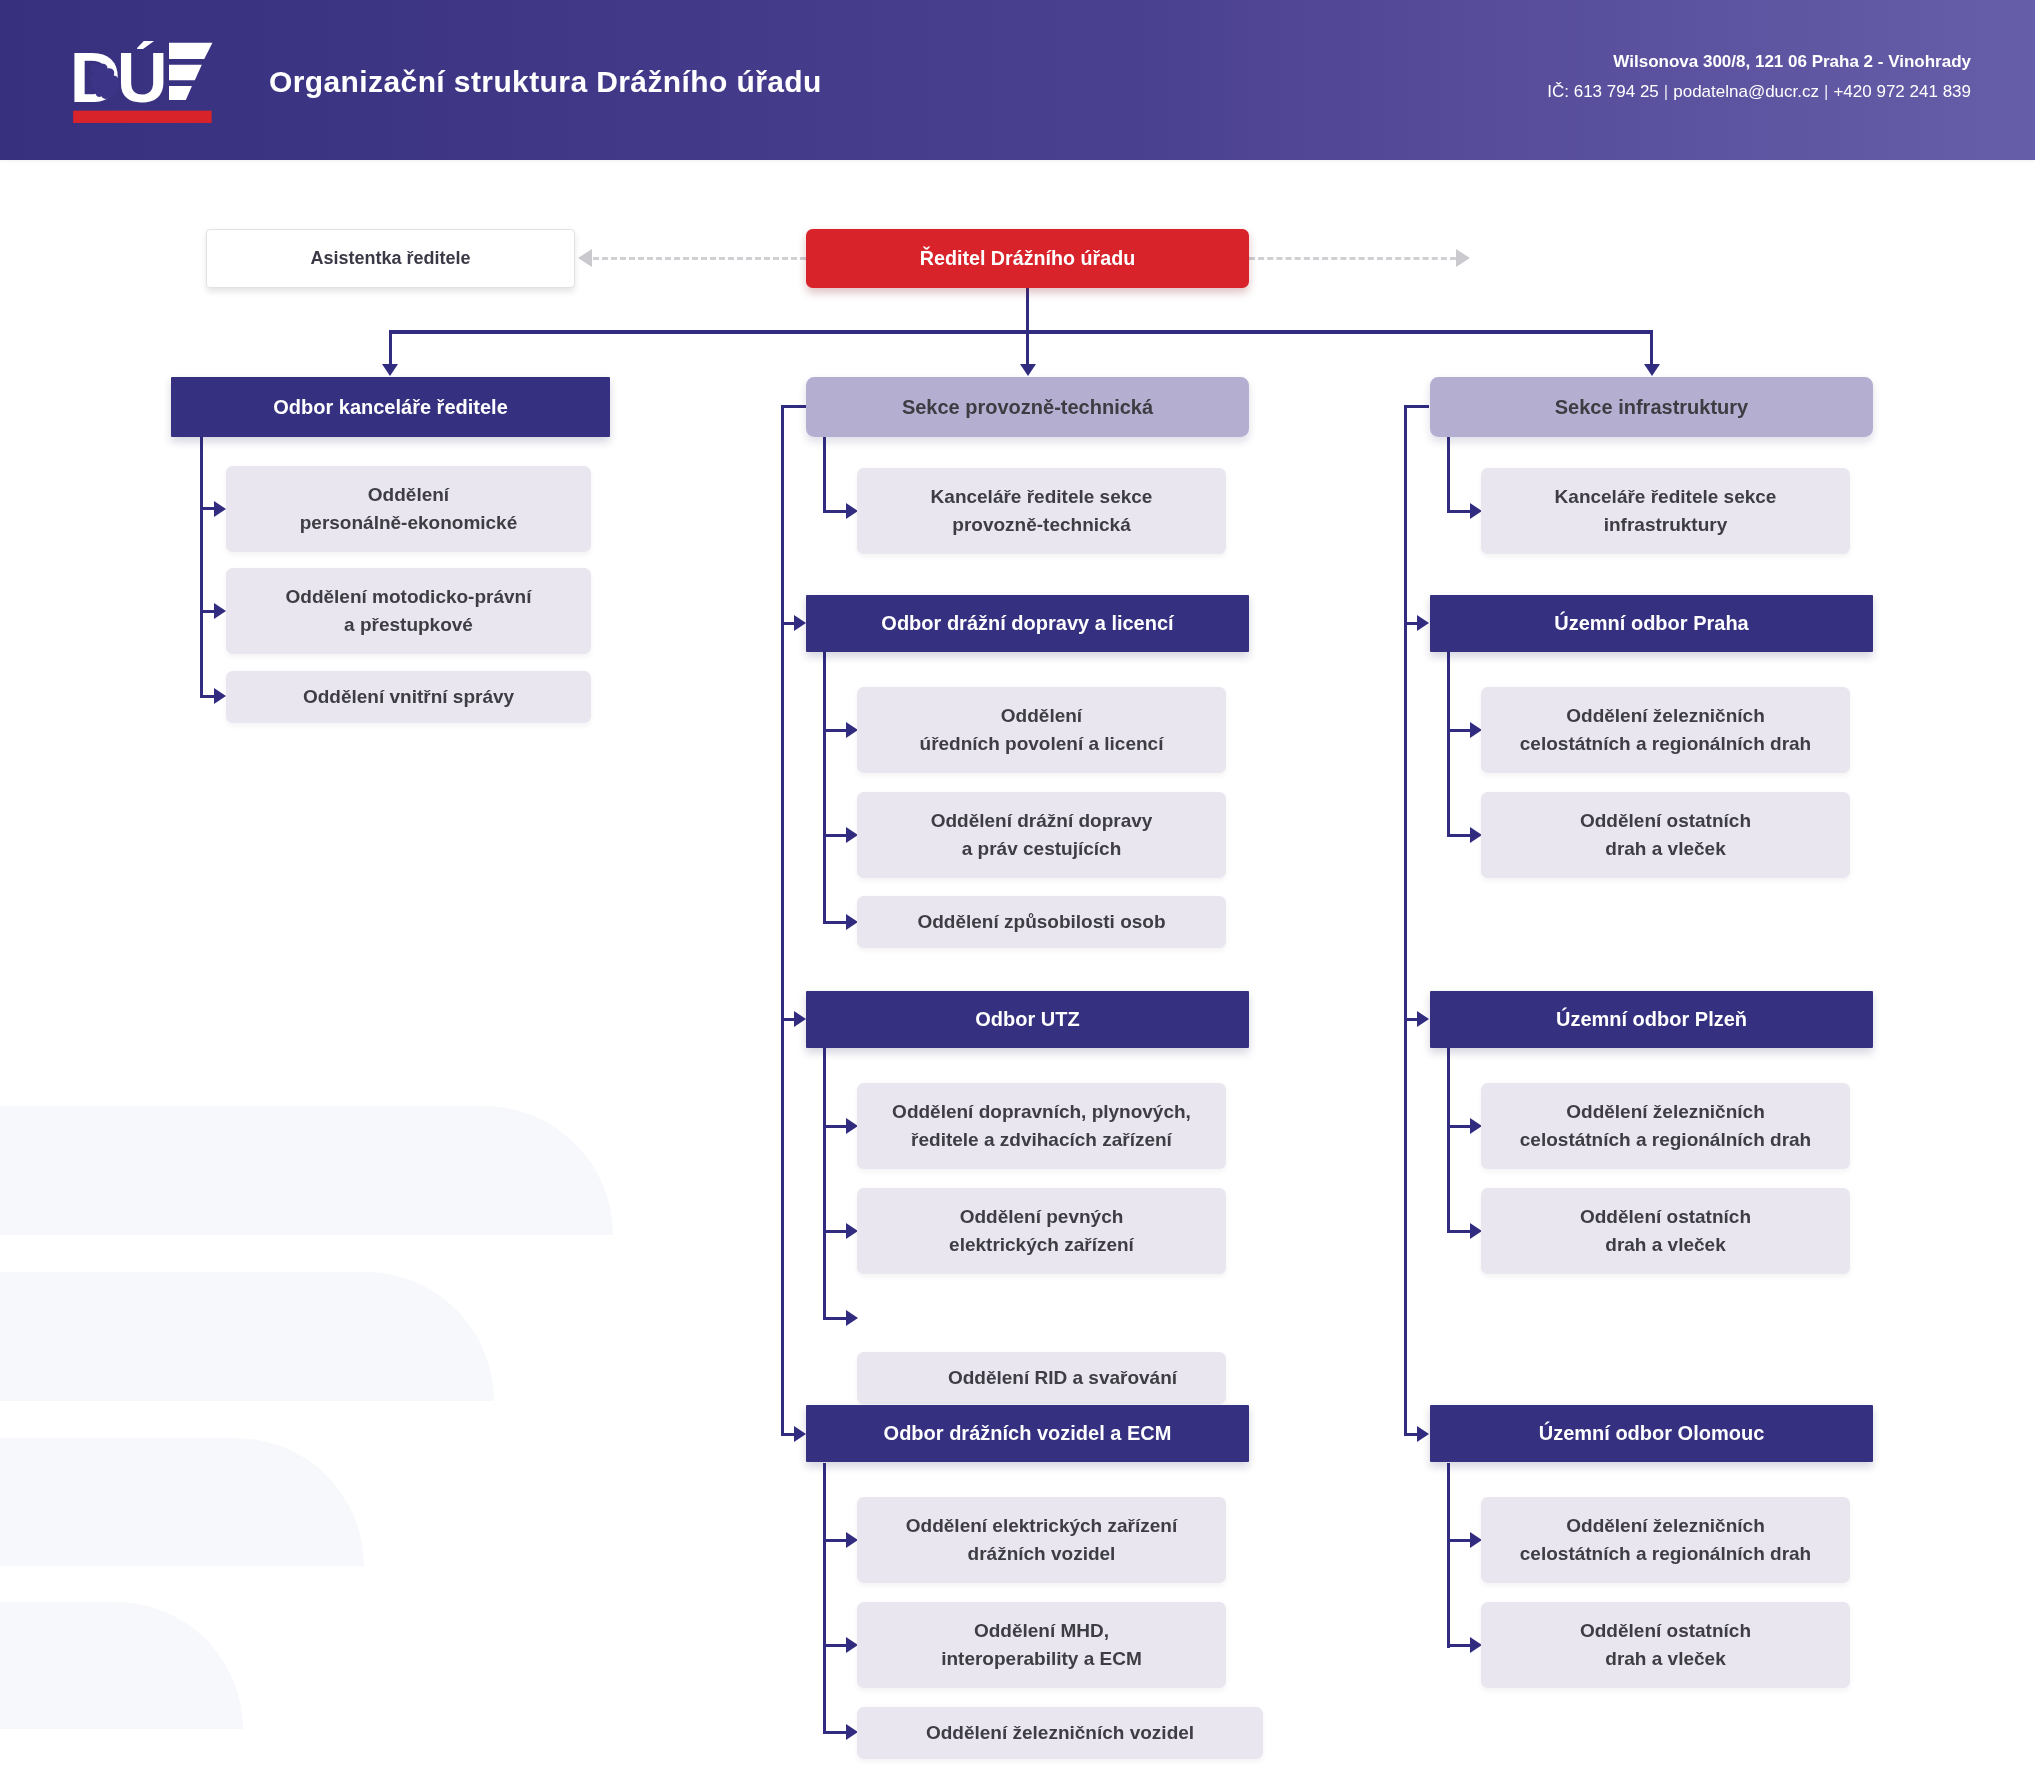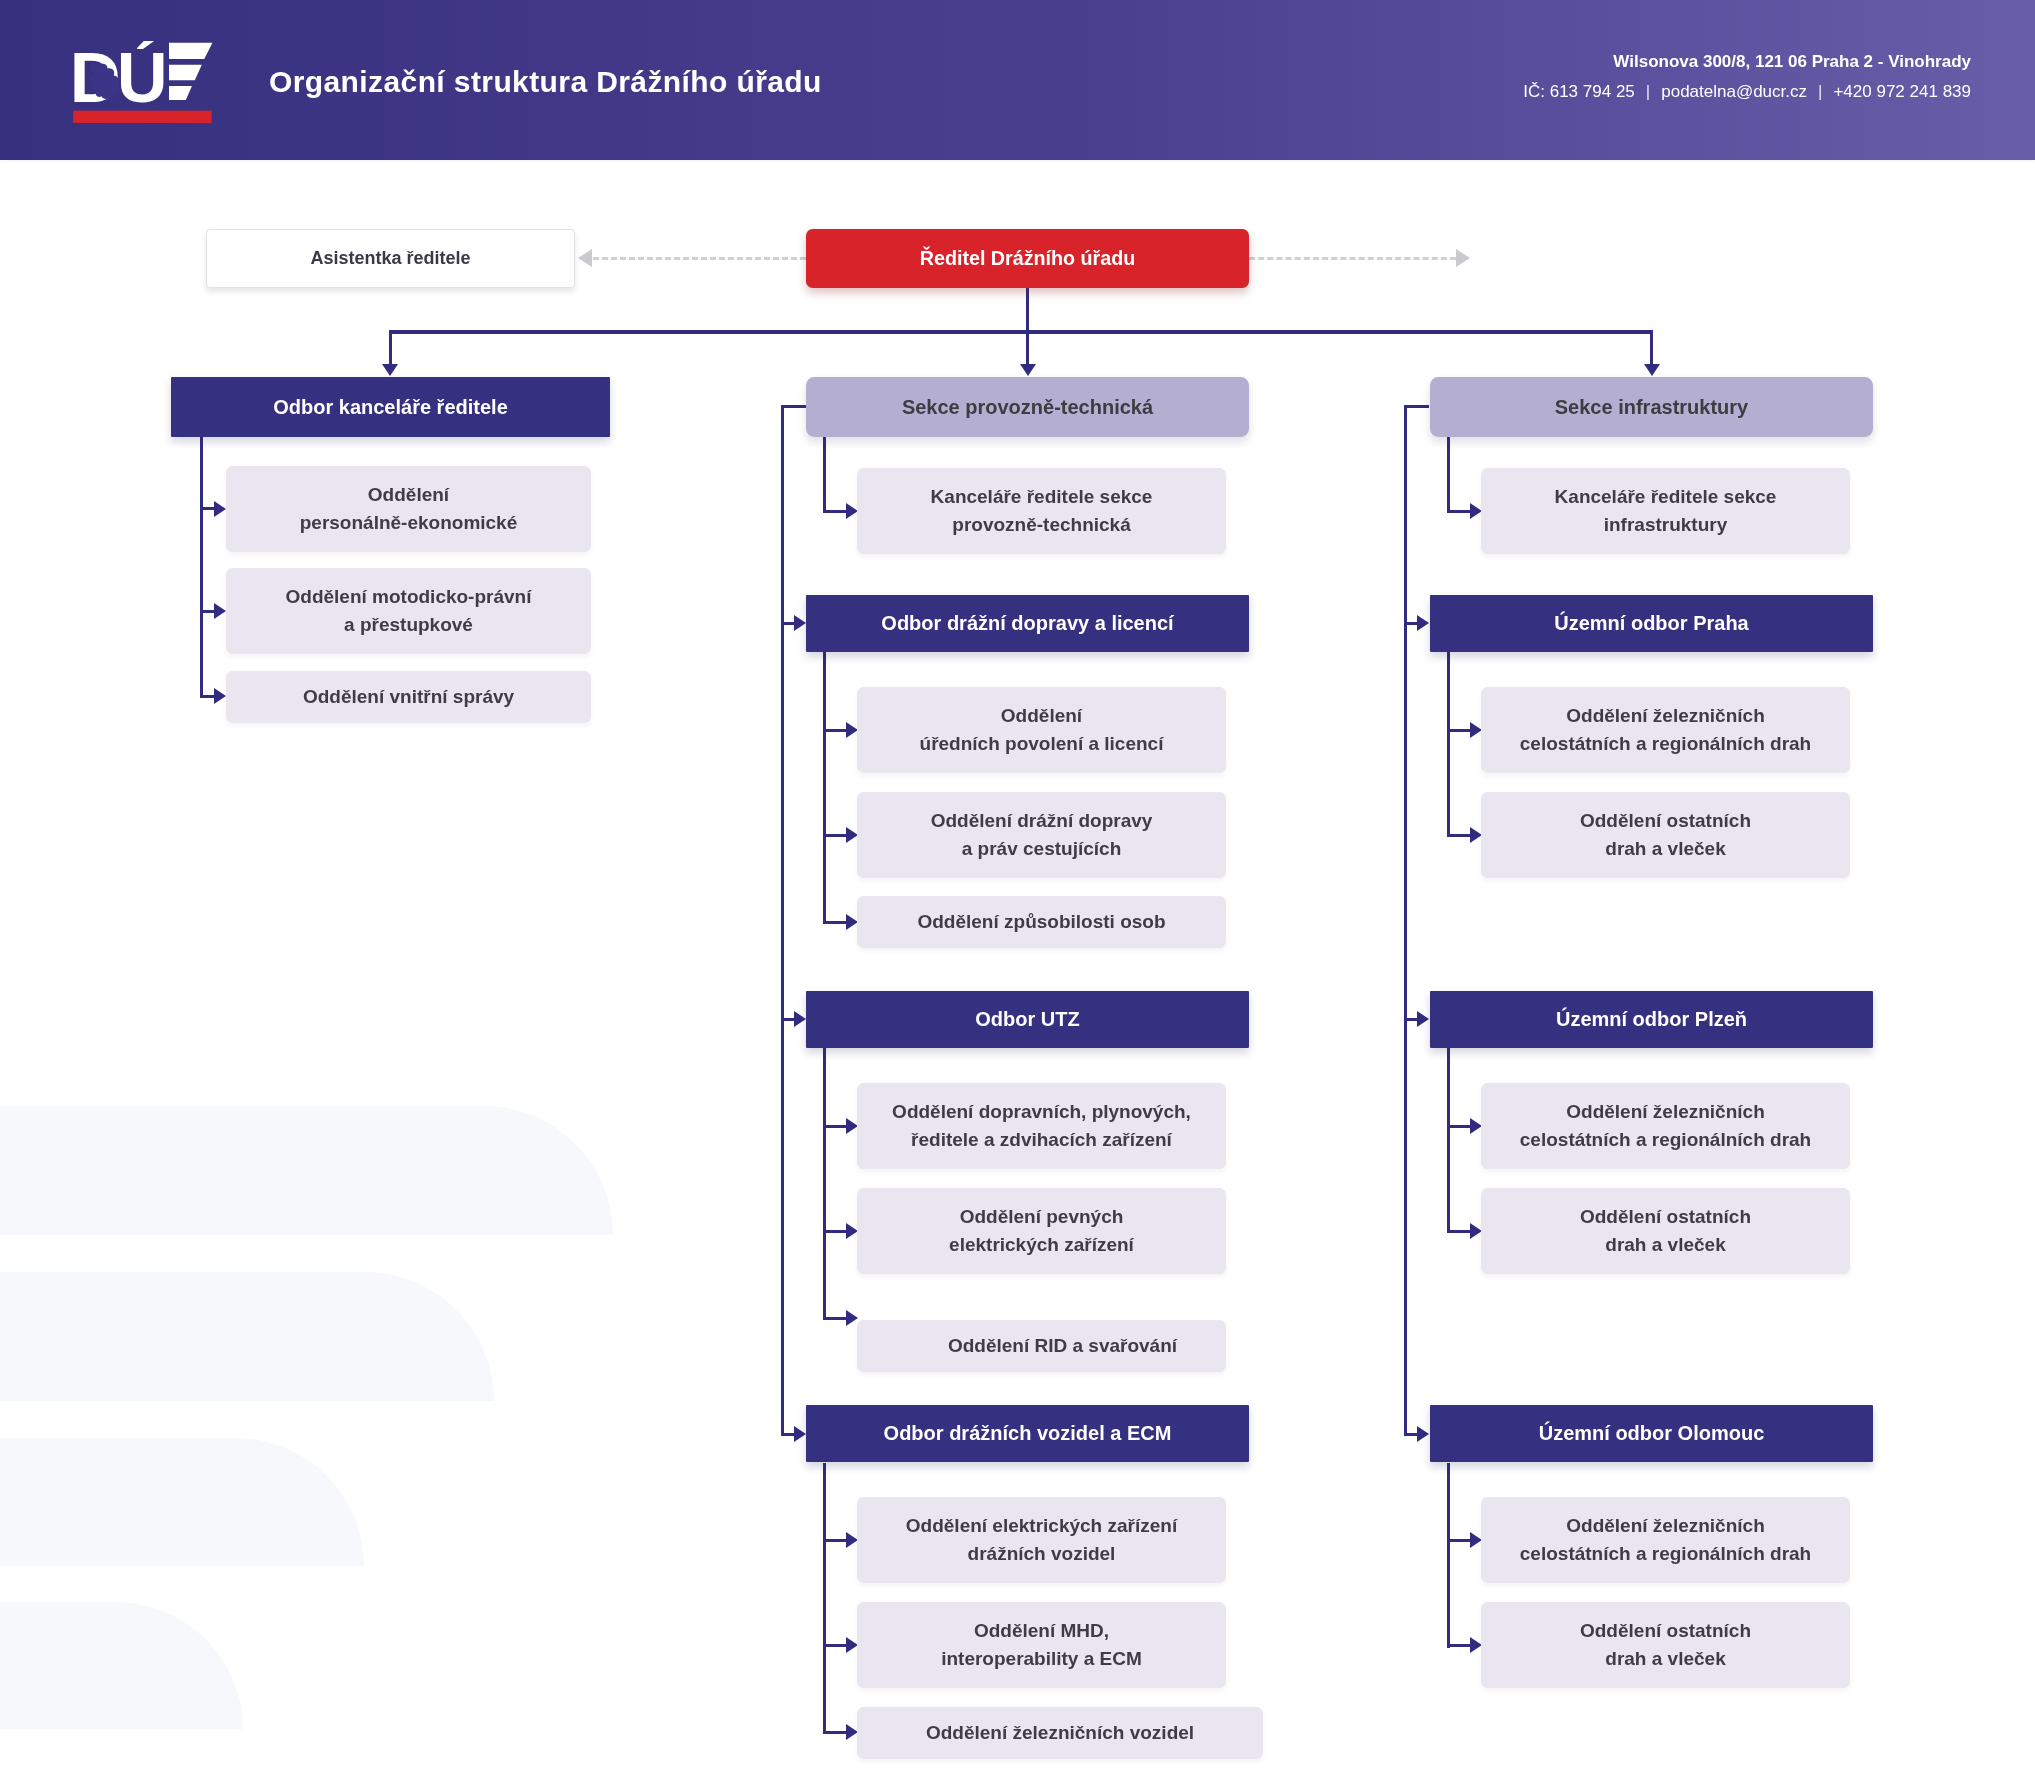--- a/index.html
+++ b/index.html
@@ -11,21 +11,21 @@
   .band{ position:absolute; left:0; background:#f7f8fb; z-index:0; }
 
   
   .header{ position:absolute; left:0; top:0; width:2035px; height:160px;
            background:linear-gradient(90deg,#36307e 0%, #4a4090 55%, #675ea9 100%);
            box-shadow:0 1.6px 4.1px rgba(0,0,0,.06); z-index:3; }
   .title{ position:absolute; left:269px; top:65px; color:#fff; font-size:30px; font-weight:bold; letter-spacing:0.4px; }
   .addr{ position:absolute; right:64px; top:52px; display:flex; flex-direction:column; align-items:flex-end; gap:9.8px;
          color:#fff; }
   .addr .l1{ font-size:17px; font-weight:bold; }
-  .addr .l2{ font-size:17px; font-weight:normal; display:flex; gap:11px; align-items:center; }
+  .addr .l2{ font-size:17px; font-weight:normal; display:flex; gap:5px; align-items:center; }
   .addr .sep{ opacity:.85; }
 
   
   .box{ position:absolute; box-sizing:border-box; display:flex; flex-direction:column; align-items:center;
         justify-content:center; text-align:center; font-weight:bold; z-index:2; }
   .box span{ display:block; }
   .navy{ background:var(--navy); color:#ffffff; border-radius:1px; font-size:20px;
          box-shadow:0 4.1px 8.2px rgba(30,30,85,.18); }
   .lav{ background:var(--lav); color:#3d3c42; border-radius:8.2px; font-size:20px;
         box-shadow:0 4.1px 8.2px rgba(30,30,85,.14); }
@@ -180,21 +180,21 @@
     <span>ředitele a zdvihacích zařízení</span>
   </div>
   <div class="hline" style="left:823px;top:1230px;width:24.6px;height:2.9px;"></div>
   <div class="ar" style="left:846px;top:1223px;"></div>
   <div class="box item" style="left:857px;top:1188px;width:369px;height:86px;">
     <span>Oddělení pevných</span>
     <span>elektrických zařízení</span>
   </div>
   <div class="hline" style="left:823px;top:1317px;width:24.6px;height:2.9px;"></div>
   <div class="ar" style="left:846px;top:1310px;"></div>
-  <div class="box item" style="left:857px;top:1320px;width:369px;height:52px;padding-left:42px;">
+  <div class="box item" style="left:857px;top:1352px;width:369px;height:52px;padding-left:42px;">
     <span>Oddělení RID a svařování</span>
   </div>
 
   <div class="box navy" style="left:806px;top:1405px;width:443px;height:57px;">
     <span>Odbor drážních vozidel a ECM</span>
   </div>
   <div class="vline" style="left:823px;top:1463px;width:2.9px;height:271px;"></div>
   <div class="hline" style="left:823px;top:1539px;width:24.6px;height:2.9px;"></div>
   <div class="ar" style="left:846px;top:1532px;"></div>
   <div class="box item" style="left:857px;top:1497px;width:369px;height:86px;">

